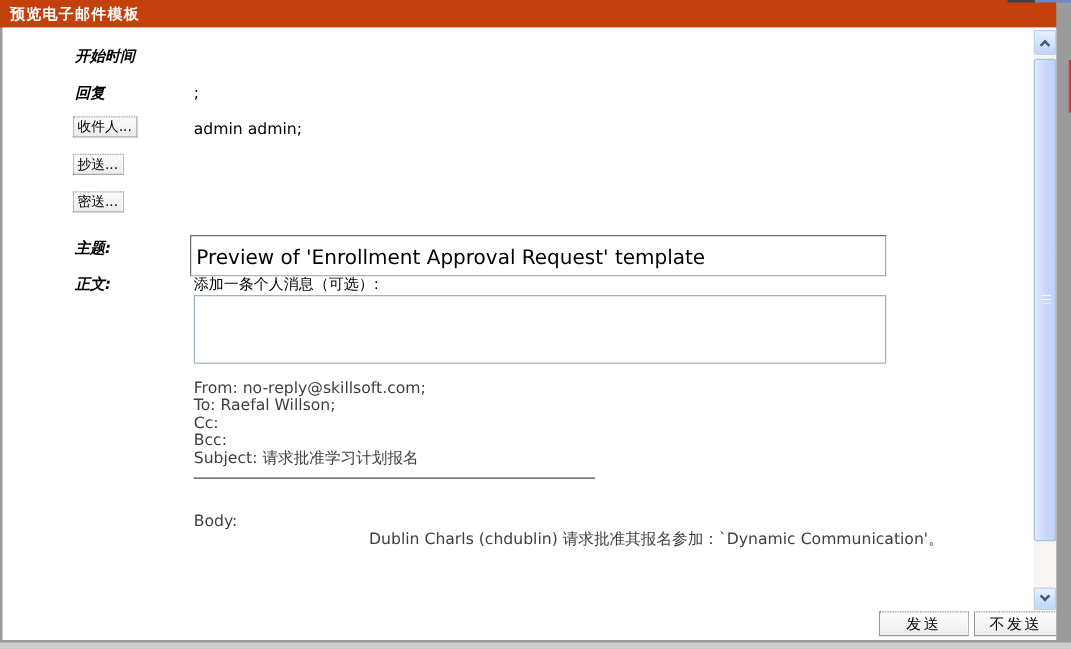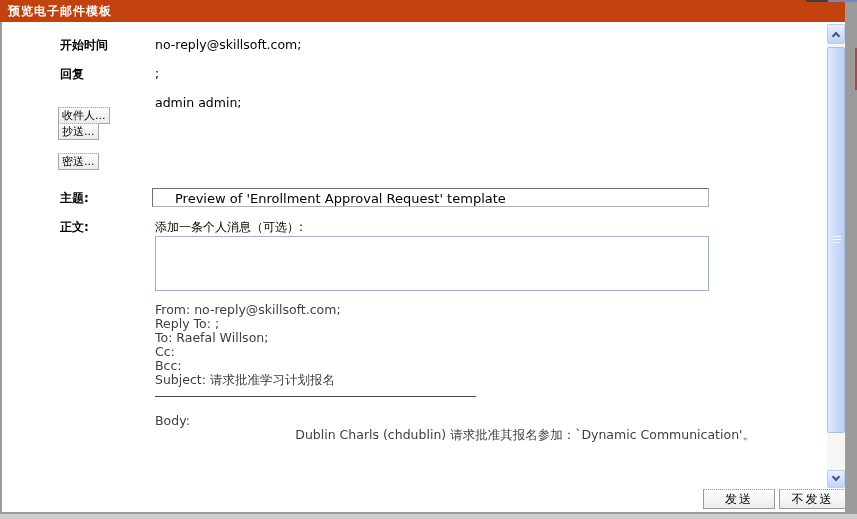--- a/index.html
+++ b/index.html
@@ -28,58 +28,58 @@
   }
   .content {
     position:absolute; left:2px; top:22px; width:843px; height:490px;
     background:#ffffff; overflow:hidden;
   }
   .bottom-strip {
     position:absolute; left:0; top:514px; width:857px; height:5px;
     background:#cfcfcf;
   }
 
-  .flabel { position:absolute; left:58px; font-weight:bold; color:#000; white-space:nowrap; }
+  .flabel { position:absolute; left:58px; font-weight:bold; color:#000; white-space:nowrap;font-style:italic; }
   .fvalue { position:absolute; left:153px; color:#000; font-size:12.5px; white-space:nowrap; }
 
   .mini-btn {
     position:absolute; left:56px; height:17px;
     background:linear-gradient(180deg,#fbfbfb,#ebebeb);
     border:1px solid #a8a8a8;
     border-top-style:dotted; 
     font-size:11px; color:#000; text-align:center;
     line-height:14px; padding:0 3px;
     font-family:"DejaVu Sans","Liberation Sans",sans-serif;
     cursor:pointer; white-space:nowrap;
   }
 
   .subject-input {
-    position:absolute; left:150px; top:166px; width:557px; height:19px;
+    position:absolute; left:150px; top:166px; width:557px; height:33px;
     border:1px solid; border-color:#6e6e6e #b0b0b0 #b0b0b0 #6e6e6e;
-    font-size:13px; padding:2px 3px 0 22px; color:#000;
+    font-size:16px; padding:2px 3px 0 4px; color:#000;
     font-family:"DejaVu Sans","Liberation Sans",sans-serif;
     background:#fff;
   }
   .personal-textarea {
     position:absolute; left:153px; top:214px; width:554px; height:55px;
     border:1px solid #9fb4c7; resize:none; background:#fff;
     font-family:"DejaVu Sans","Liberation Sans",sans-serif; font-size:12px;
   }
 
   .preview {
     position:absolute; left:153px; top:281px; width:600px;
     color:#3e3e3e; font-size:12.5px; line-height:14px;
   }
   .preview .line { height:14px; white-space:nowrap; }
   .preview .intro { height:14px; margin-bottom:14px; white-space:nowrap; }
   .preview hr {
     border:none; border-top:1px solid #4a4a4a; width:321px;
     margin:9px 0 0 0;
   }
-  .preview .body-label { margin-top:17px; height:14px; }
+  .preview .body-label { margin-top:27px; height:14px; }
   .preview .body-text { height:14px; white-space:nowrap;text-align:right; }
 
   
   .scrollbar {
     position:absolute; left:825px; top:2px; width:18px; height:464px;
     background:#f7f6f3;
   }
   .scroll-btn {
     position:absolute; left:0; width:18px; height:20px;
     background:linear-gradient(180deg,#e9f1fe 0%,#cfdffb 60%,#c0d4f8 100%);
@@ -116,42 +116,40 @@
 </style>
 </head>
 <body>
 
 <div class="frame">
   <div class="titlebar">预览电子邮件模板</div>
 
   <div class="content">
 
     <span class="flabel" style="top:15px">开始时间</span>
-    <span class="fvalue" style="top:15px">no-reply@skillsoft.com;</span>
 
     <span class="flabel" style="top:44px">回复</span>
     <span class="fvalue" style="top:44px">;</span>
 
-    <button class="mini-btn" style="top:85px">收件人...</button>
+    <button class="mini-btn" style="top:71px">收件人...</button>
     <span class="fvalue" style="top:73px">admin admin;</span>
 
     <button class="mini-btn" style="top:101px">抄送...</button>
 
     <button class="mini-btn" style="top:131px">密送...</button>
 
     <span class="flabel" style="top:168px">主题:</span>
     <input class="subject-input" type="text" value="Preview of 'Enrollment Approval Request' template" style="">
 
     <span class="flabel" style="top:197px">正文:</span>
     <span class="fvalue" style="top:197px; font-size:12px">添加一条个人消息（可选）:</span>
     <textarea class="personal-textarea" style=""></textarea>
 
     <div class="preview">
       <div class="line">From: no-reply@skillsoft.com;</div>
-      <div class="line">Reply To: ;</div>
       <div class="line">To: Raefal Willson;</div>
       <div class="line">Cc:</div>
       <div class="line">Bcc:</div>
       <div class="line">Subject: 请求批准学习计划报名</div>
       <hr>
       <div class="body-label">Body:</div>
       <div class="body-text">Dublin Charls (chdublin) 请求批准其报名参加：`Dynamic Communication'。</div>
     </div>
 
     <div class="scrollbar">

